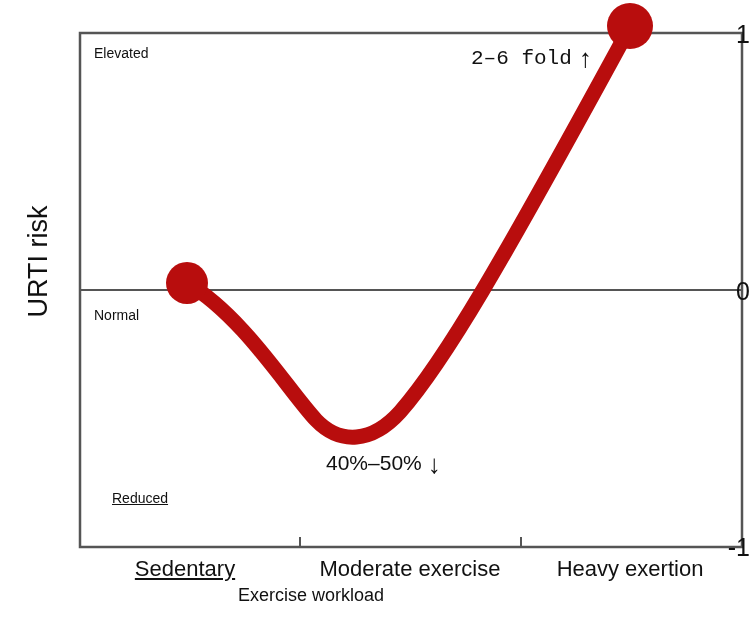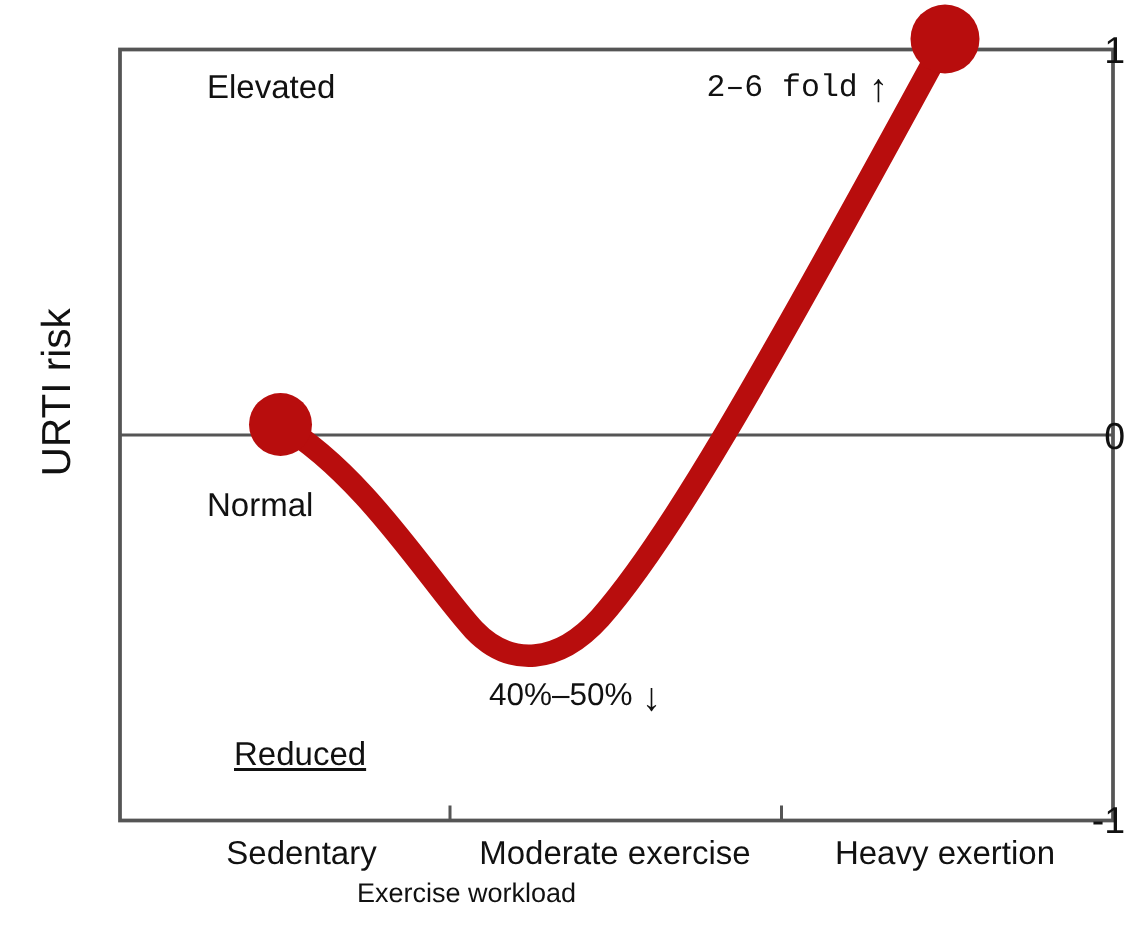--- a/index.html
+++ b/index.html
@@ -66,27 +66,26 @@
     font-size: 22px;
     color: #111111;
     white-space: nowrap;
     text-align: center;
     transform: translateX(-50%);
   }
 
   
   .zone-label {
     position: absolute;
-    font-size: 22px;
+    font-size: 14px;
     color: #111111;
     white-space: nowrap;
-    margin-left: 44px;
   }
   .zone-elevated { left: 94px; top: 45px; }
-  .zone-normal   { left: 94px; top: 324px; }
+  .zone-normal   { left: 94px; top: 307px; }
   .zone-reduced  { left: 112px; top: 490px; text-decoration: underline; }
 
   
   .annotation {
     position: absolute;
     font-size: 21px;
     color: #111111;
     white-space: nowrap;
   }
   .anno-up   { left: 471px; top: 47px; font-family: Liberation Mono, monospace; }
@@ -142,19 +141,19 @@
   <div class="zone-label zone-reduced">Reduced</div>
 
   <div class="annotation anno-up">
     <span>2–6 fold</span><span class="anno-arrow">↑</span>
   </div>
 
   <div class="annotation anno-down">
     <span>40%–50%</span><span class="anno-arrow">↓</span>
   </div>
 
-  <div class="xtick" style="left:201px;">Sedentary</div>
+  <div class="xtick" style="left:185px;text-decoration:underline;">Sedentary</div>
   <div class="xtick" style="left:630px;">Heavy exertion</div>
   <div class="xtick" style="left:410px;">Moderate exercise</div>
 
   <div class="x-axis-title">Exercise workload</div>
 
 </div>
 
 </body></html>

